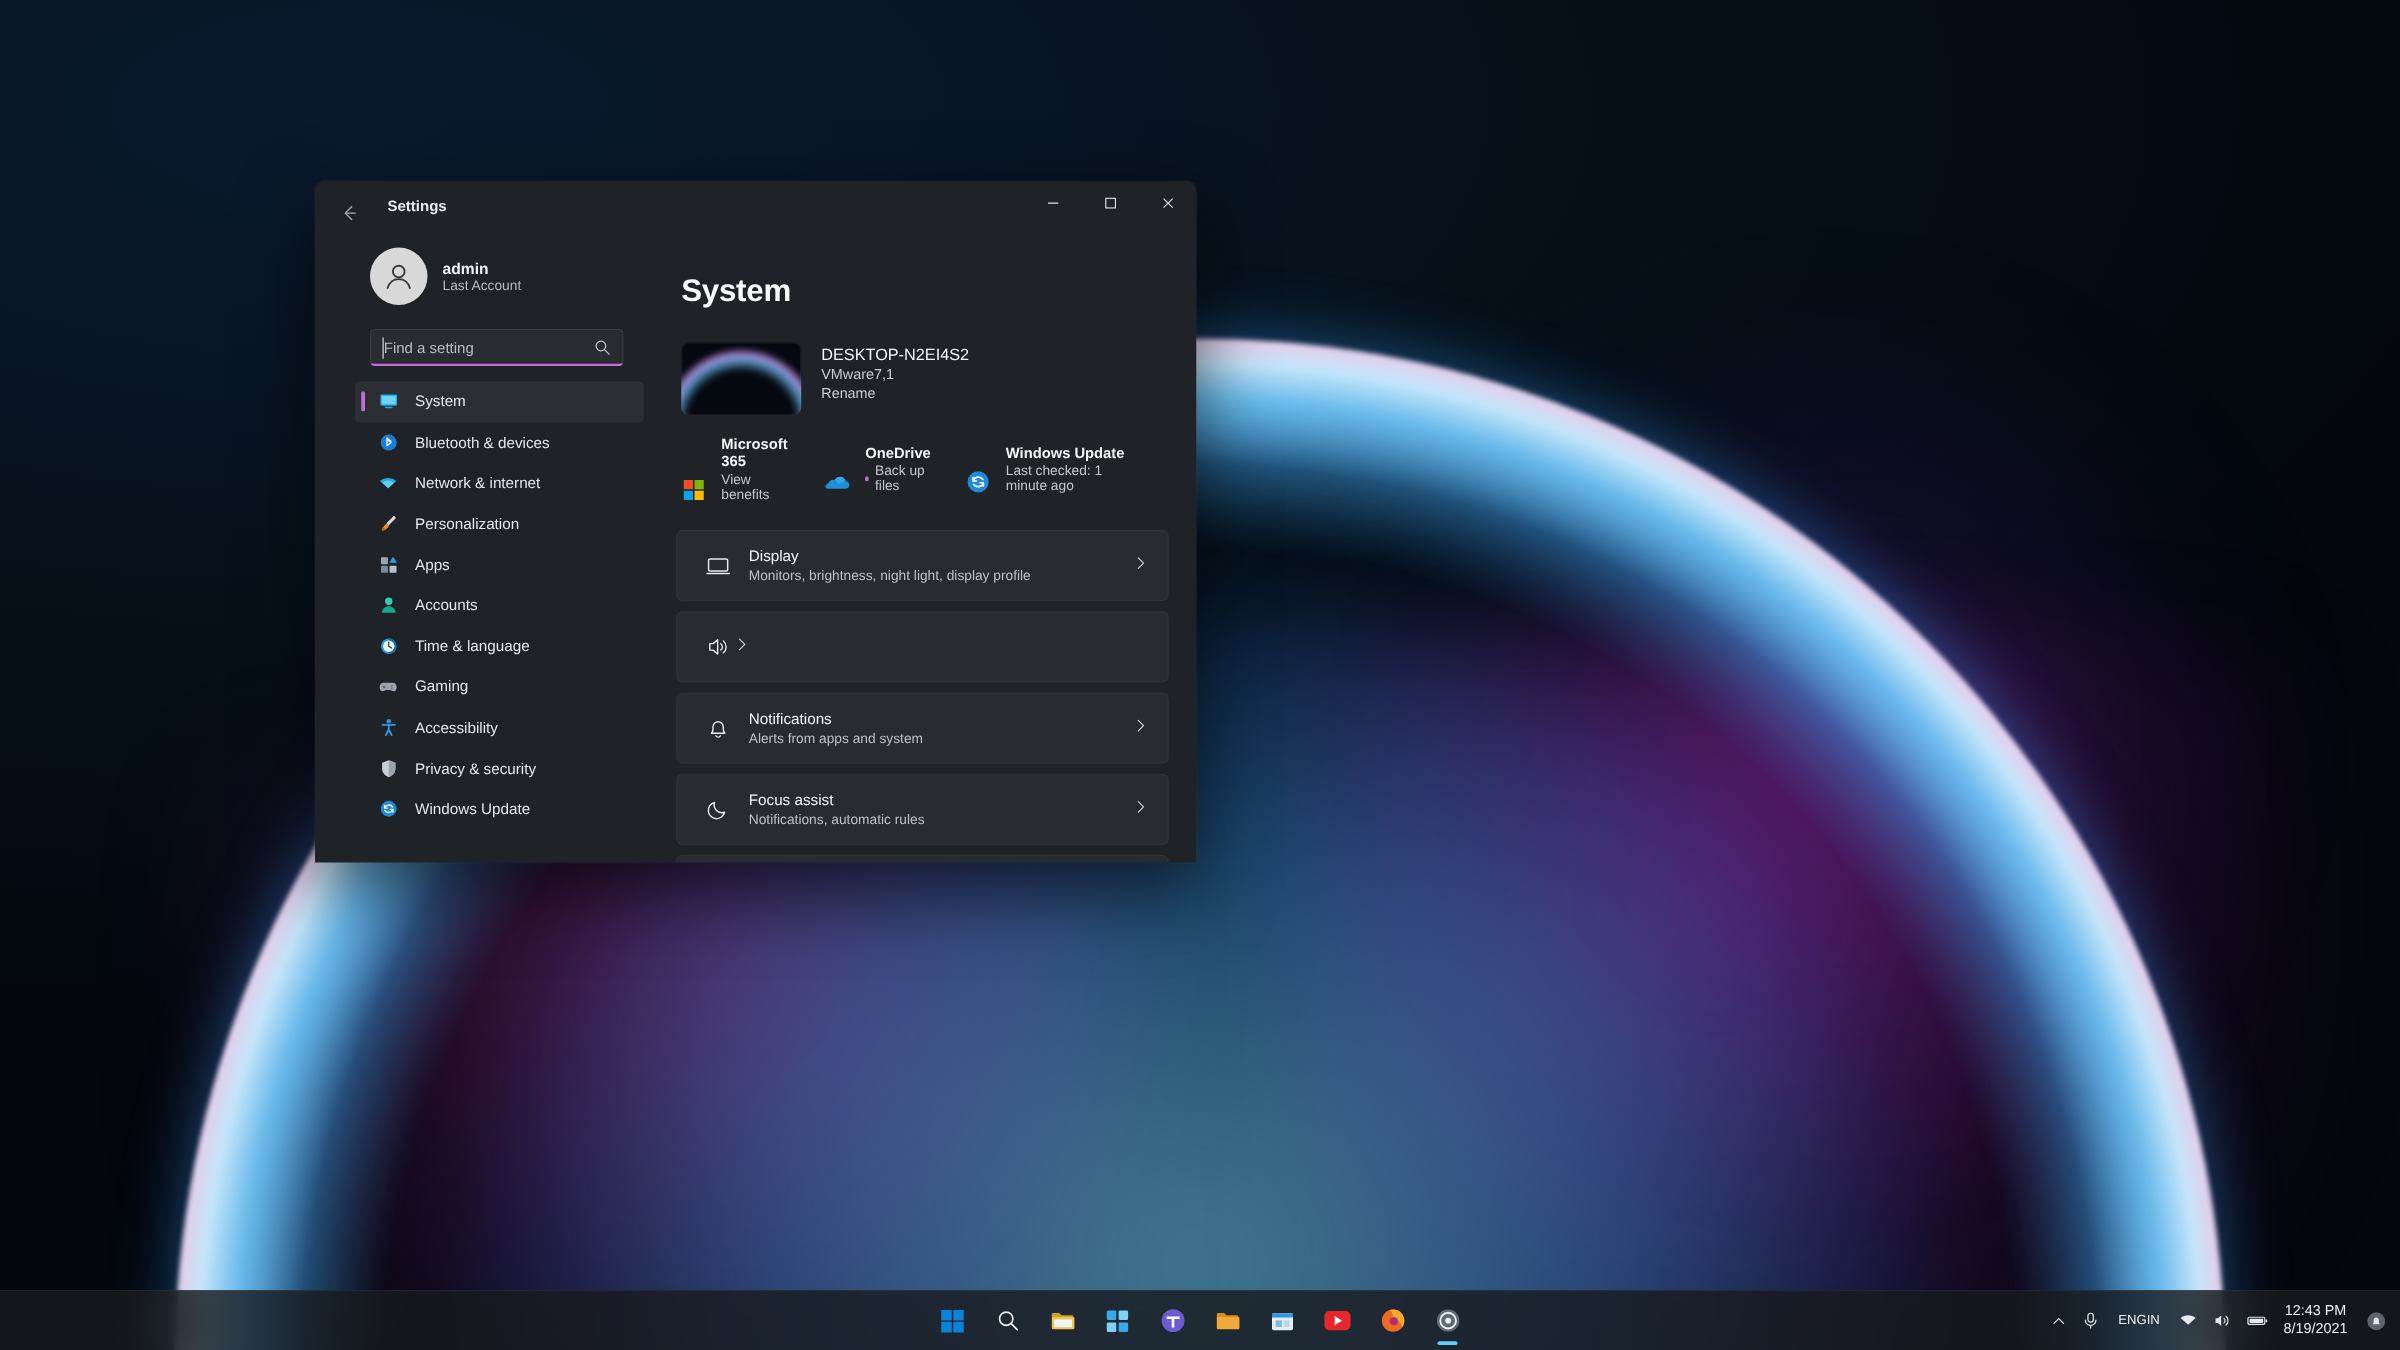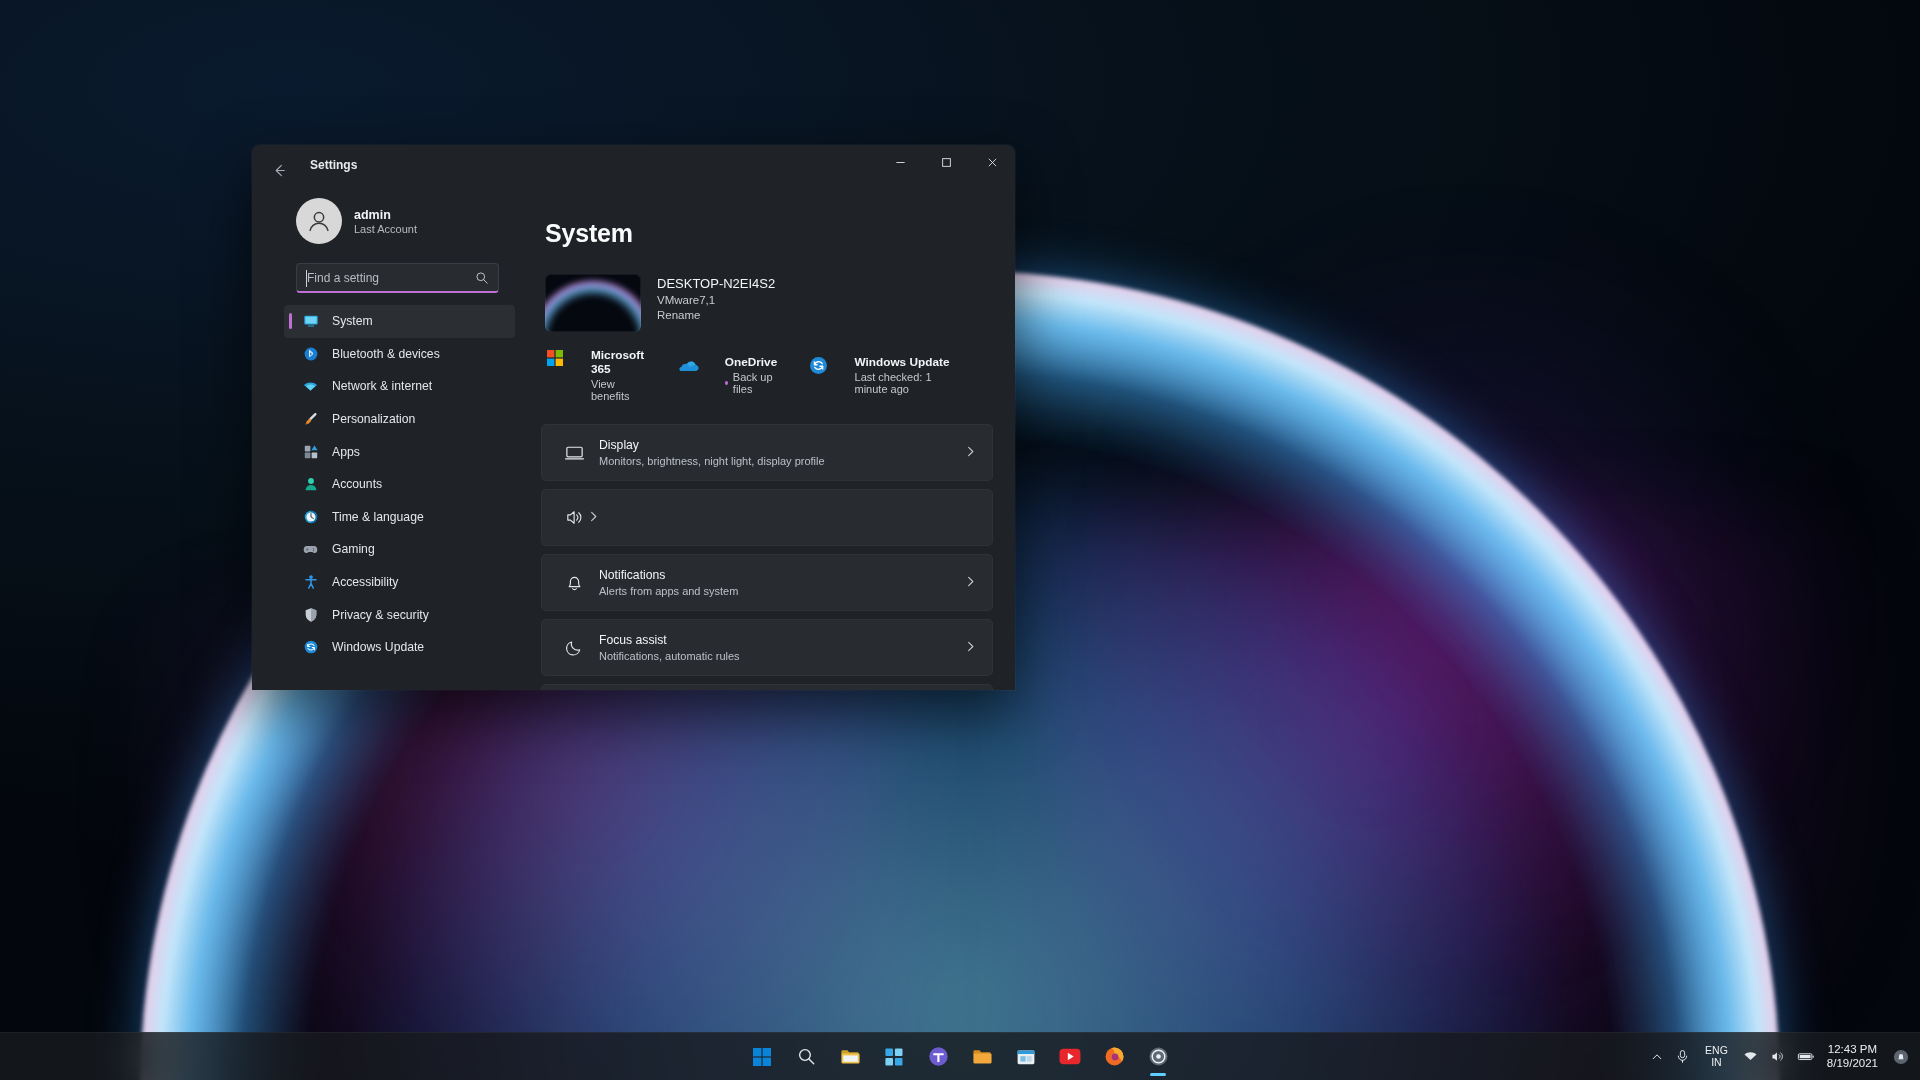--- a/index.html
+++ b/index.html
@@ -80,21 +80,21 @@
   .wp-violet {
     position:absolute; right:100px; top:240px;
     width:700px; height:700px;
     background:radial-gradient(circle at 50% 50%, rgba(150,60,230,0.22) 0%, rgba(80,30,160,0.09) 45%, rgba(10,5,20,0) 72%);
     filter:blur(50px);
   }
 
   
   #settings-window {
     position:absolute; left:252px; top:145px;
-    width:763px; height:545px;
+    width:705px; height:545px;
     background:#1f2226;
     border-radius:8px 8px 0 0;
     box-shadow:0 22px 60px rgba(0,0,0,0.62), 0 0 0 1px rgba(255,255,255,0.045);
     overflow:hidden;
     display:flex; flex-direction:column;
   }
   .titlebar { height:40px; position:relative; flex:0 0 40px; }
   .back-btn {
     position:absolute; left:12px; top:11px;
     width:30px; height:28px;
@@ -195,21 +195,21 @@
   }
   .device-meta { padding-top:2px; }
   .device-name { font-size:13px; font-weight:400; color:#f4f6f7; }
   .device-model { font-size:11.5px; color:#c8ccd1; margin-top:3px; }
   .device-rename { font-size:11.5px; color:#c8ccd1; margin-top:3px; }
 
   .quick-row {
     display:flex; align-items:center; gap:0;
     margin:16px 0 0 8px;
   }
-  .quick { display:flex; align-items:flex-start; gap:26px; padding-right:28px; }
+  .quick { display:flex; align-items:flex-end; gap:12px; padding-right:28px; }
   .quick-ico { width:20px; height:20px; flex:0 0 20px; display:flex; align-items:center; justify-content:center; }
   .quick-title { font-size:11.8px; font-weight:700; color:#f2f4f6; }
   .quick-sub { font-size:11px; color:#c4c8cd; margin-top:2px; display:flex; align-items:center; gap:5px; }
   .dot { width:4px; height:4px; border-radius:50%; background:#c06fd4; display:inline-block; }
 
   .list { margin:22px 0 0 4px; display:flex; flex-direction:column; gap:8px;justify-content:space-between; }
   .list-row {
     height:57px; background:#282c31; border-radius:5px;
     display:flex; align-items:center; gap:0;
     padding:0 16px 0 20px;
@@ -235,21 +235,21 @@
     display:flex; align-items:center; justify-content:center; position:relative;
   }
   .tb-btn.active::after {
     content:""; position:absolute; bottom:1px; left:50%; transform:translateX(-50%);
     width:16px; height:3px; border-radius:2px; background:#60cdff;
   }
   .tray {
     position:absolute; right:0; height:48px; display:flex; align-items:center; gap:0; padding-right:6px;
   }
   .tray-item { height:40px; display:flex; align-items:center; justify-content:center; padding:0 6px; color:#e6e9ec; }
-  .tray-lang { display:flex; flex-direction:column; align-items:center; line-height:1.12; font-size:10.5px; color:#eceff1; padding:0 9px; }
+  .tray-lang { display:flex; flex-direction:row; align-items:center; line-height:1.12; font-size:10.5px; color:#eceff1; padding:0 9px; }
   .tray-clock { display:flex; flex-direction:column; align-items:center; line-height:1.2; font-size:11.5px; color:#eceff1; padding:0 10px 0 6px; }
   .tray-bell { width:26px; height:40px; display:flex; align-items:center; justify-content:center; }
 </style>
 </head>
 <body>
 
 <div id="wallpaper">
   <div class="wp-base"></div>
   <div class="wp-magenta-l"></div>
   <div class="wp-magenta-r"></div>

